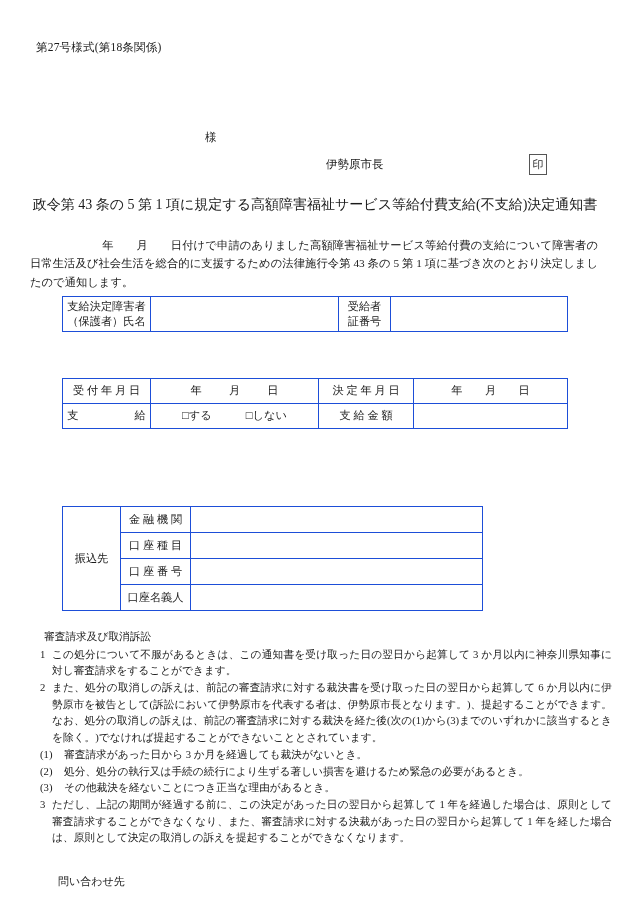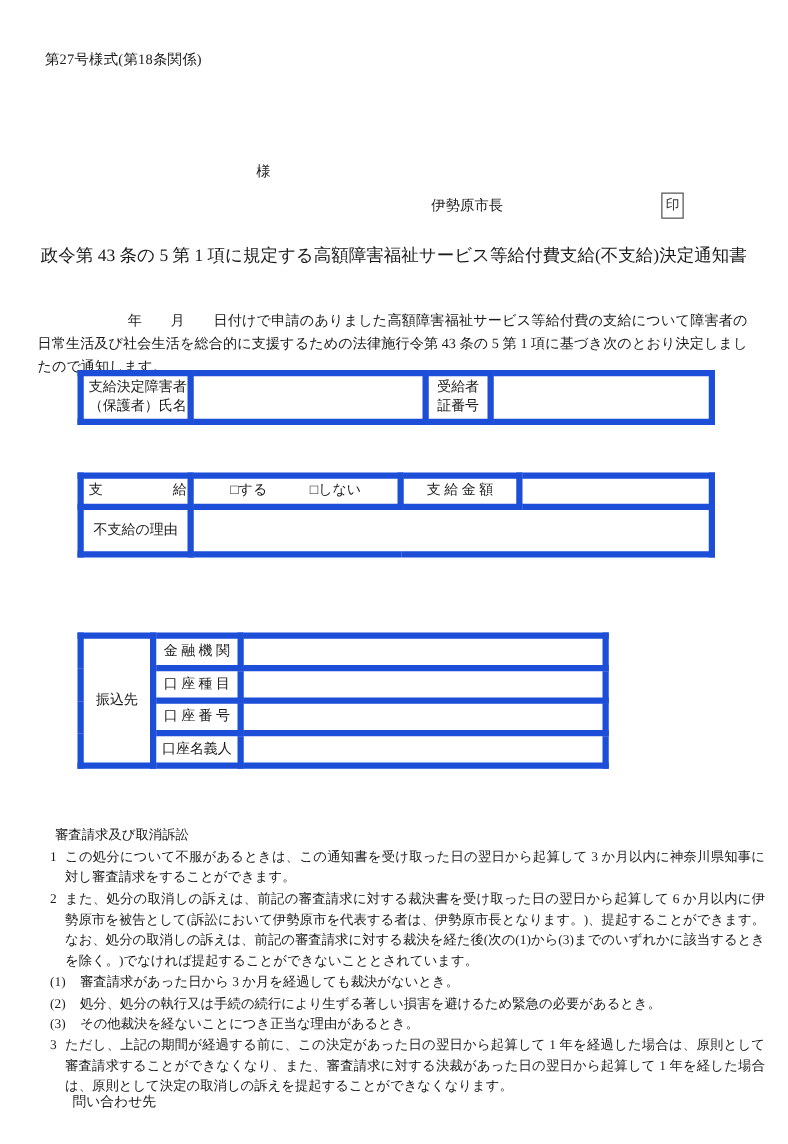--- a/index.html
+++ b/index.html
@@ -45,21 +45,21 @@
 
   .addressee {
     position: absolute;
     left: 205px;
     top: 130px;
     font-size: 11.5px;
   }
 
   .issuer {
     position: absolute;
-    left: 345px;
+    left: 326px;
     top: 157px;
     font-size: 11.5px;
     white-space: nowrap;
   }
   .seal-box {
     position: absolute;
     left: 529px;
     top: 154px;
     width: 16px;
     height: 19px;
@@ -77,37 +77,37 @@
     top: 196px;
     text-align: center;
     font-size: 14px;
     white-space: nowrap;
   }
 
   .body-text {
     position: absolute;
     left: 30px;
     right: 32px;
-    top: 248px;
+    top: 236px;
     font-size: 11.3px;
     line-height: 1.62;
     text-align: justify;
     text-indent: 0;
   }
   .body-text .lead { display: inline-block; width: 72px; }
 
   
   table.frm {
     position: absolute;
     border-collapse: collapse;
     font-size: 11.2px;
     table-layout: fixed;
   }
   table.frm td {
-    border: 5px solid #1d4ed8;
+    border: 1px solid #1d4ed8;
     padding: 2px 4px;
     vertical-align: middle;
     line-height: 1.35;
   }
   table.frm td.lbl {
     text-align: center;
     white-space: nowrap;
   }
   table.frm td.val { background: #fff; }
 
@@ -135,21 +135,21 @@
     display: flex;
     justify-content: center;
     gap: 34px;
   }
 
   
   .notice {
     position: absolute;
     left: 30px;
     right: 18px;
-    top: 660px;
+    top: 628px;
     font-size: 10.7px;
     line-height: 1.56;
   }
   .notice .nhead {
     margin-left: 14px;
     margin-bottom: 1px;
   }
   .notice .item {
     display: flex;
     margin-bottom: 0;
@@ -222,33 +222,47 @@
 
   <table class="frm" id="table-decision">
     <colgroup>
       <col style="width:88px">
       <col style="width:168px">
       <col style="width:95px">
       <col style="width:154px">
     </colgroup>
     <tbody>
       <tr class="r3">
+        <td class="lbl">受 付 年 月 日</td>
+        <td class="val">
+          <div class="ymd">
+            <span>年</span>
+            <span>月</span>
+            <span>日</span>
+          </div>
+        </td>
+        <td class="lbl">決 定 年 月 日</td>
+        <td class="val">
+          <div class="ymd">
+            <span>年</span>
+            <span>月</span>
+            <span>日</span>
+          </div>
+        </td>
+      </tr>
+      <tr class="r3">
         <td class="lbl">支　　　　　給</td>
         <td class="val">
           <div class="checks">
             <span>□する</span>
             <span>□しない</span>
           </div>
         </td>
         <td class="lbl">支 給 金 額</td>
         <td class="val"></td>
-      </tr>
-      <tr class="r5">
-        <td class="lbl">不支給の理由</td>
-        <td class="val" colspan="3"></td>
       </tr>
     </tbody>
   </table>
 
   <table class="frm" id="table-bank">
     <colgroup>
       <col style="width:58px">
       <col style="width:70px">
       <col style="width:292px">
     </colgroup>

